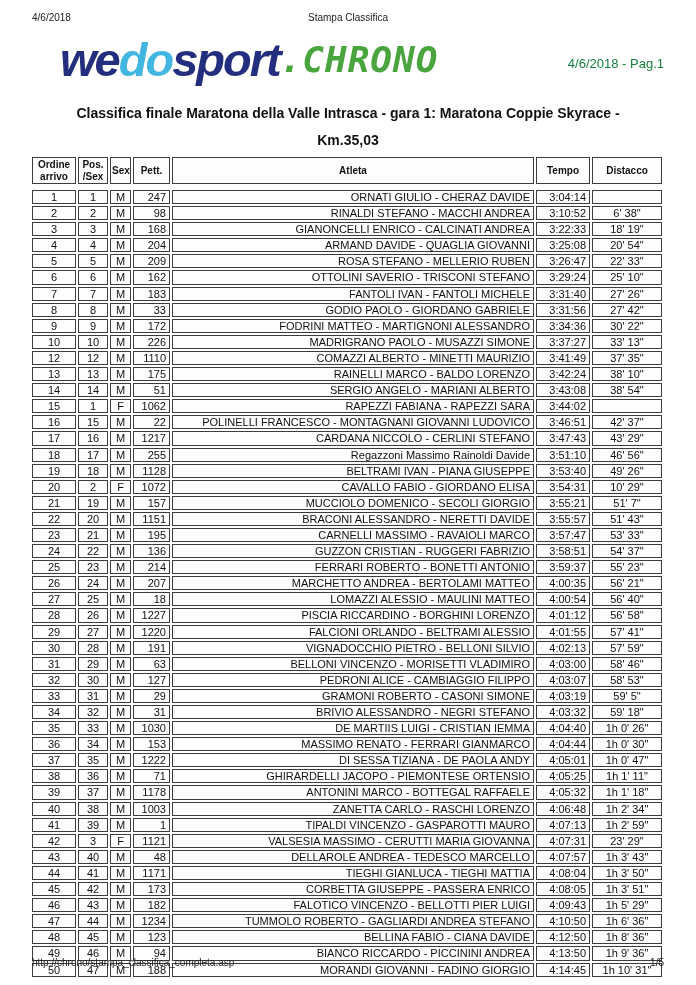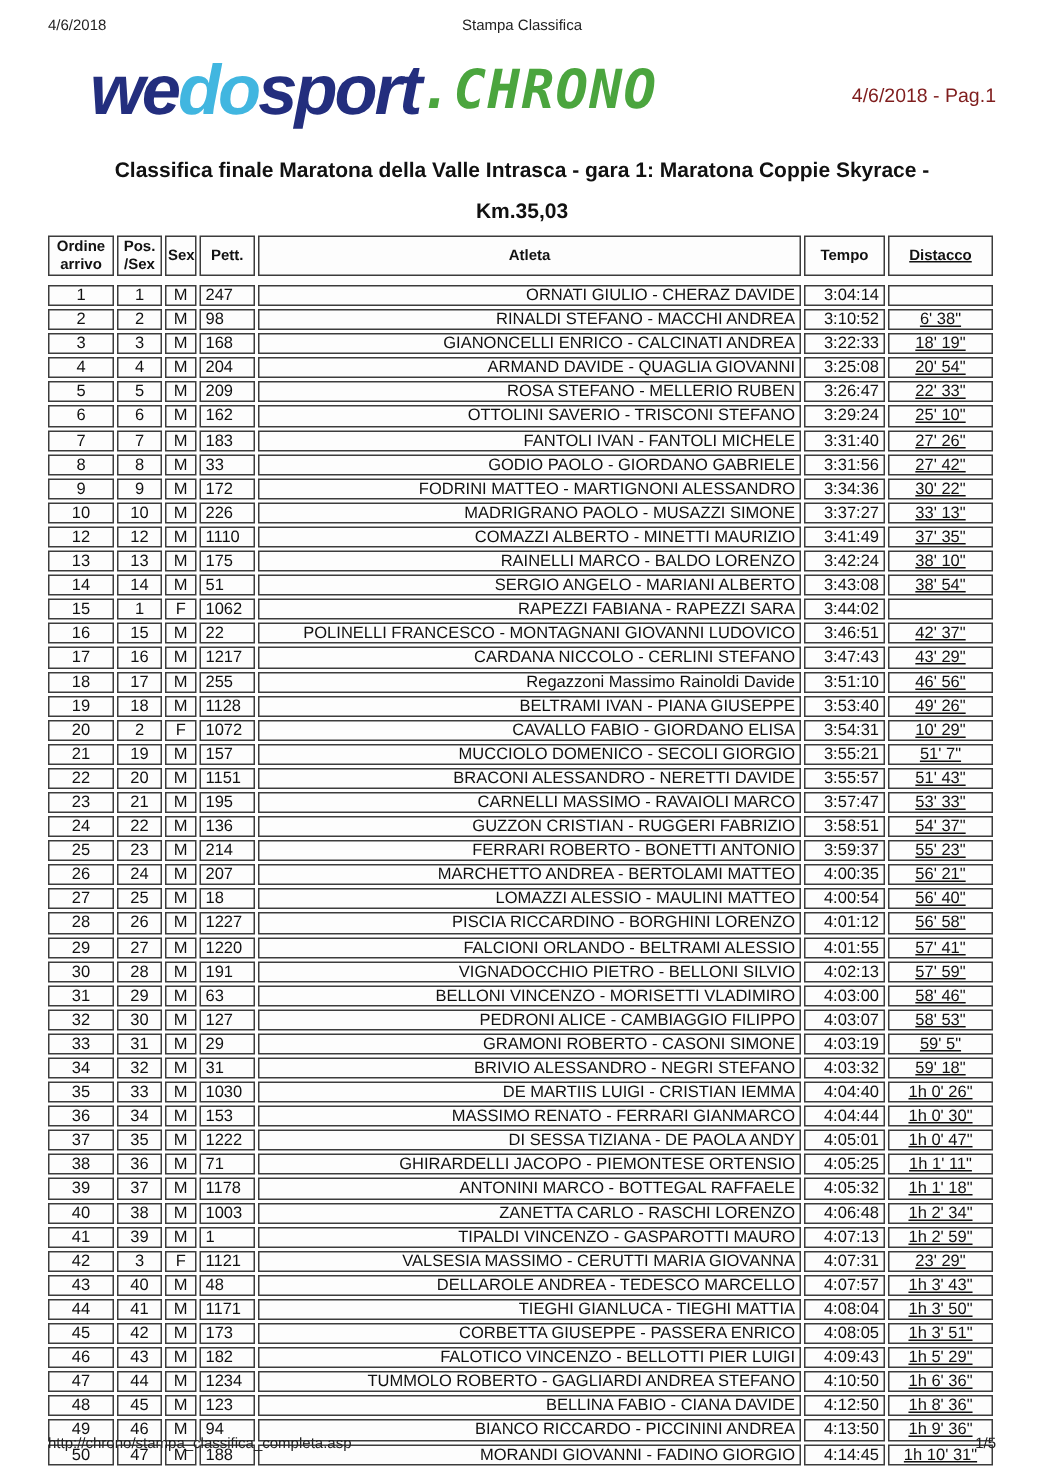--- a/index.html
+++ b/index.html
@@ -56,21 +56,21 @@
     font-size: 36px;
     letter-spacing: 1px;
     color: #4ba53e;
     vertical-align: 4px;
   }
   .page-info {
     position: absolute;
     right: 0;
     top: 22px;
     font-size: 13px;
-    color: #7f1d1d;
+    color: #15803d;
   }
 
   
   .doc-title {
     position: absolute;
     top: 100px;
     left: 30px;
     width: 636px;
     text-align: center;
     font-weight: bold;
@@ -104,24 +104,24 @@
     font-weight: bold;
     text-align: center;
     white-space: pre-line;
     line-height: 1.15;
     padding: 1px 1px;
   }
   tbody::before { content: ""; display: table-row; height: 2px; }
   .col-ordine  { width: 40px; text-align: center; }
   .col-pos     { width: 26px; text-align: center; }
   .col-sex     { width: 17px; text-align: center; }
-  .col-pett    { width: 33px; text-align: left; }
+  .col-pett    { width: 33px; text-align: right; }
   .col-atleta  { text-align: right; }
   .col-tempo   { width: 50px; text-align: right; }
-  .col-distacco{ width: 66px; text-align: center; text-decoration: underline; }
+  .col-distacco{ width: 66px; text-align: center; }
 
   
   .print-footer {
     position: absolute;
     top: 957px;
     left: 32px;
     right: 32px;
     font-size: 10px;
     color: #222;
   }

